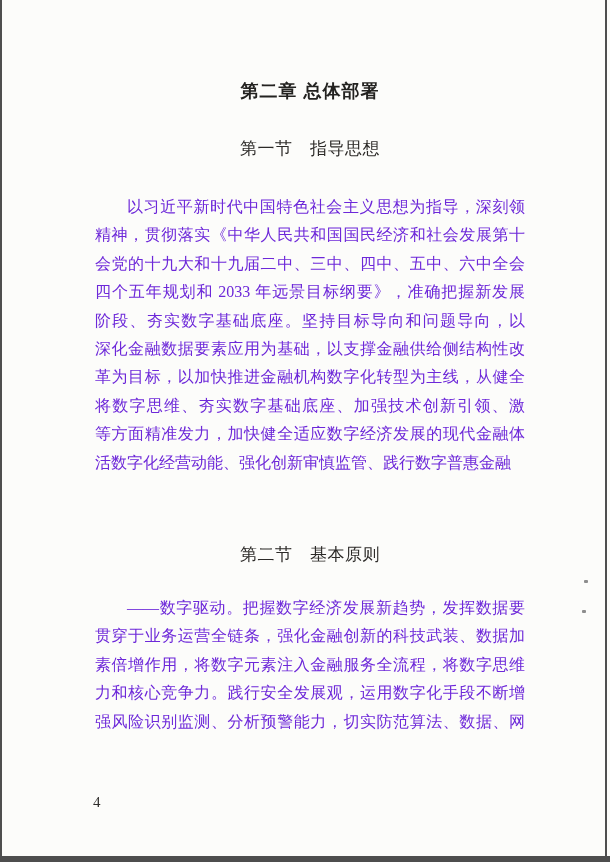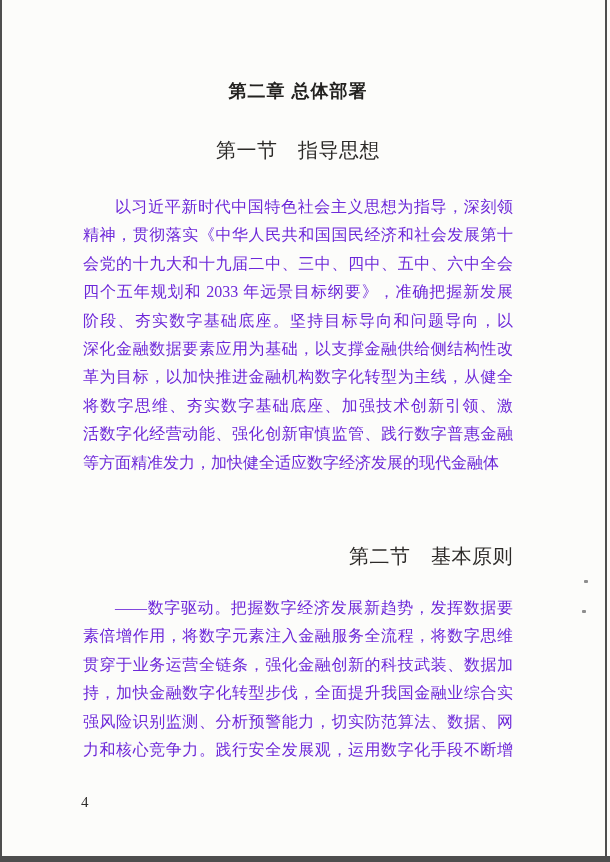--- a/index.html
+++ b/index.html
@@ -11,21 +11,21 @@
     position: relative;
     width: 610px;
     height: 862px;
     background: #fcfcfa;
     overflow: hidden;
     font-family: "Liberation Serif", serif;
     color: #2f2d2b;
   }
   .content {
     position: absolute;
-    left: 83px;
+    left: 95px;
     top: 0;
     width: 430px;
     height: 862px;
   }
   .chapter-title {
     position: absolute;
     top: 79px;
     left: 0;
     width: 430px;
     margin: 0;
@@ -37,26 +37,26 @@
     color: #232220;
   }
   .section-title {
     position: absolute;
     left: 0;
     width: 430px;
     margin: 0;
     text-align: center;
     font-family: "Liberation Serif", serif;
     font-weight: normal;
-    font-size: 20px;
+    font-size: 17px;
     letter-spacing: 0.5px;
     color: #2c2a28;
   }
   .section-title.s1 { top: 137px; }
-  .section-title.s2 { top: 543px; text-align: right; }
+  .section-title.s2 { top: 543px; }
   .para {
     position: absolute;
     left: 0;
     width: 430px;
     font-size: 16px;
     line-height: 28.4px;
     color: #6d28d9;
   }
   .para.p1 { top: 193px; }
   .para.p2 { top: 594px; }
@@ -123,33 +123,32 @@
 
     <div class="para p1 short-last">
         <div class="line">以习近平新时代中国特色社会主义思想为指导，深刻领</div>
         <div class="line">精神，贯彻落实《中华人民共和国国民经济和社会发展第十</div>
         <div class="line">会党的十九大和十九届二中、三中、四中、五中、六中全会</div>
         <div class="line">四个五年规划和 2033 年远景目标纲要》，准确把握新发展</div>
         <div class="line">阶段、夯实数字基础底座。坚持目标导向和问题导向，以</div>
         <div class="line">深化金融数据要素应用为基础，以支撑金融供给侧结构性改</div>
         <div class="line">革为目标，以加快推进金融机构数字化转型为主线，从健全</div>
         <div class="line">将数字思维、夯实数字基础底座、加强技术创新引领、激</div>
+        <div class="line">等方面精准发力，加快健全适应数字经济发展的现代金融体</div>
         <div class="line">活数字化经营动能、强化创新审慎监管、践行数字普惠金融</div>
-        <div class="line">等方面精准发力，加快健全适应数字经济发展的现代金融体</div>
       </div>
 
     <h2 class="section-title s2">第二节　基本原则</h2>
 
     <div class="para p2">
         <div class="line">——数字驱动。把握数字经济发展新趋势，发挥数据要</div>
+        <div class="line">贯穿于业务运营全链条，强化金融创新的科技武装、数据加</div>
         <div class="line">素倍增作用，将数字元素注入金融服务全流程，将数字思维</div>
-        <div class="line">贯穿于业务运营全链条，强化金融创新的科技武装、数据加</div>
-        <div class="line">持，加快金融数字化转型步伐，全面提升我国金融业综合实</div>
+        <div class="line">力和核心竞争力。践行安全发展观，运用数字化手段不断增</div>
         <div class="line">强风险识别监测、分析预警能力，切实防范算法、数据、网</div>
-        <div class="line">力和核心竞争力。践行安全发展观，运用数字化手段不断增</div>
       </div>
 
     <div class="page-number">4</div>
   </div>
 
   <div class="border-left"></div>
   <div class="border-right"></div>
   <div class="border-bottom"></div>
   <div class="speck speck1"></div>
   <div class="speck speck2"></div>

